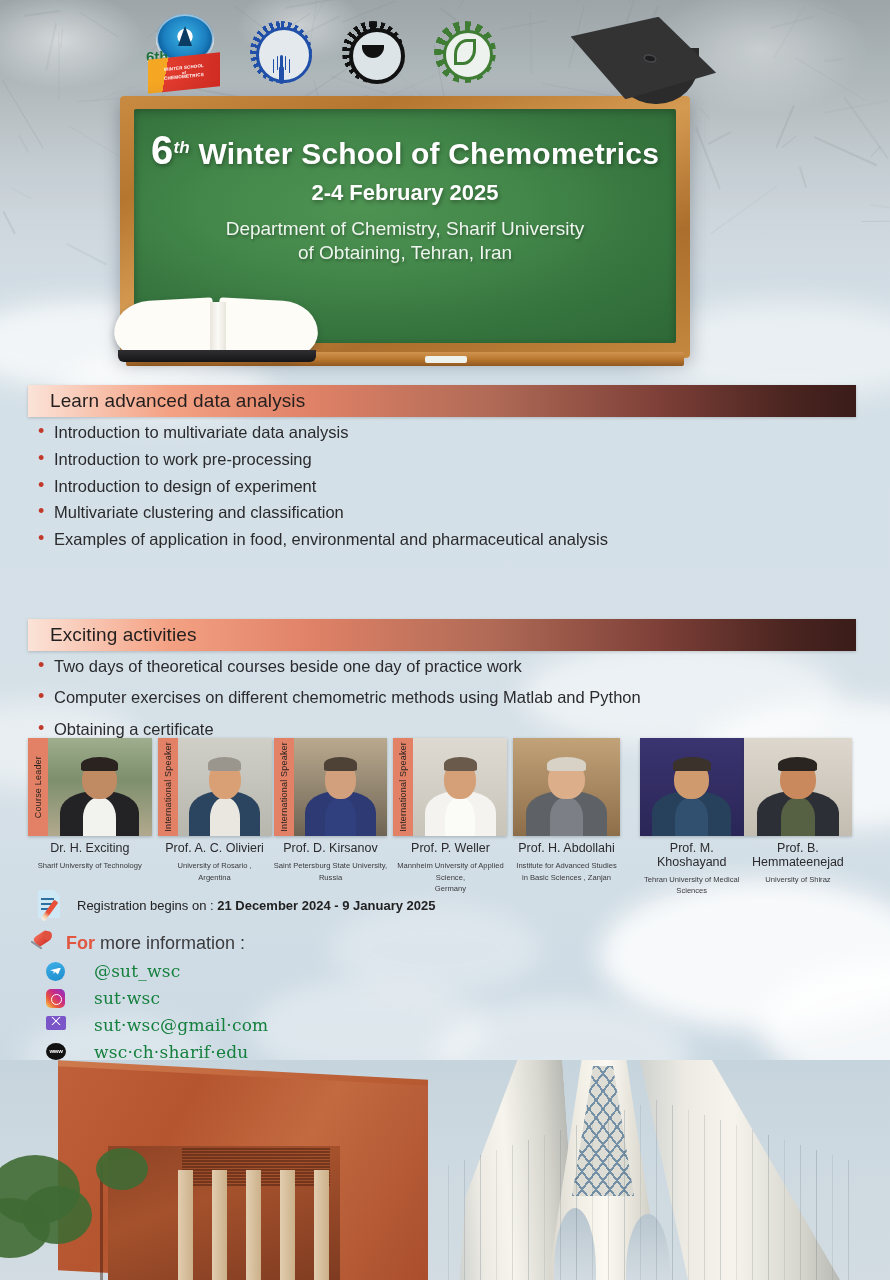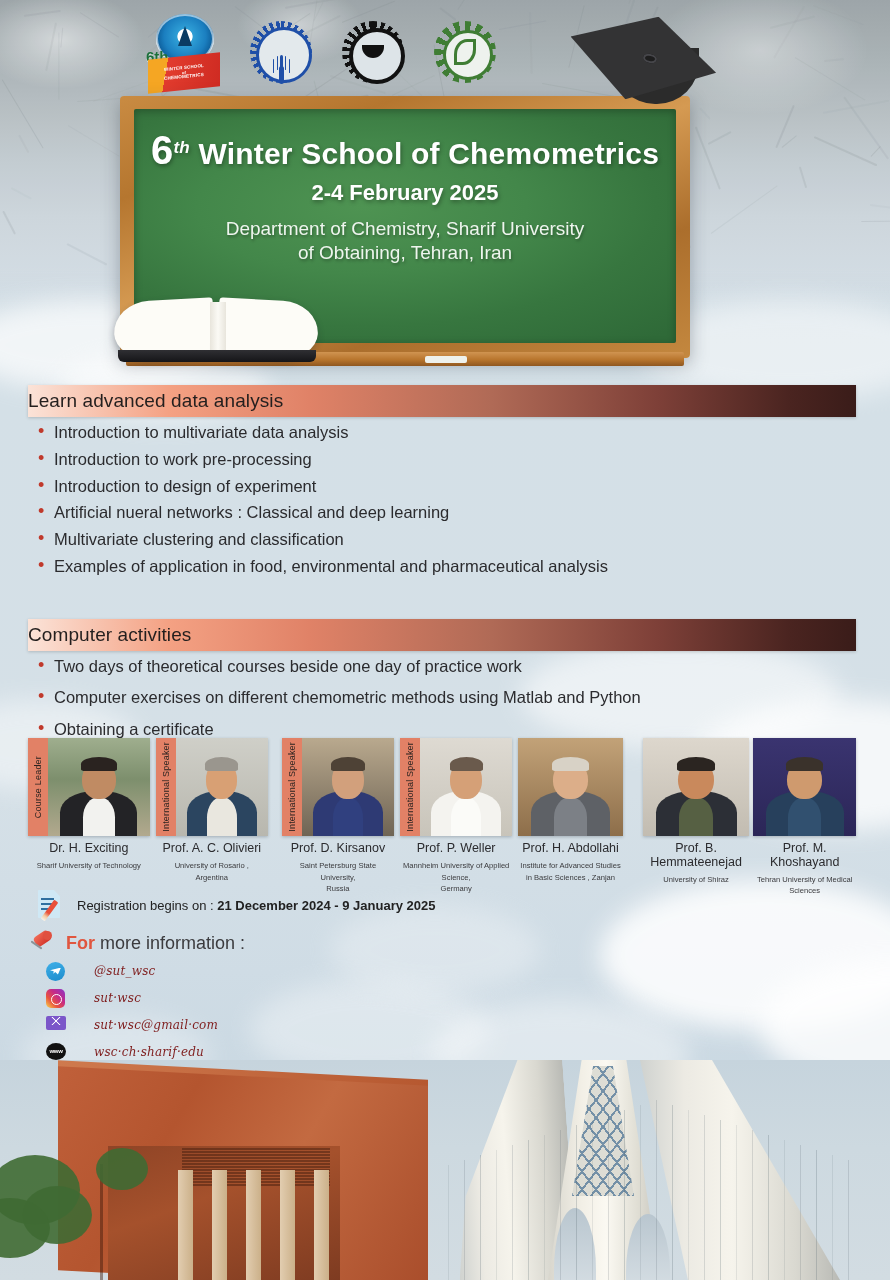--- a/index.html
+++ b/index.html
@@ -194,21 +194,21 @@
   }
 
   
   .sec-bar {
     position:absolute; left:28px; width:828px; height:32px;
     background:linear-gradient(90deg,#fbe3d8 0%,#f4a183 17%,#e08267 34%,#b06a56 56%,#7e4038 76%,#4a2420 92%,#3a1c19 100%);
     display:flex; align-items:center;
     box-shadow:0 1px 3px rgba(0,0,0,.18);
   }
   .sec-bar span {
-    padding-left:0; font-size:19px; color:#231f1e; letter-spacing:.1px;
+    padding-left:22px; font-size:19px; color:#231f1e; letter-spacing:.1px;
   }
 
   
   .blist { position:absolute; left:36px; width:820px; }
   .blist li {
     list-style:none; position:relative; padding-left:18px;
     font-size:16.5px; color:#2b2b2e; line-height:1.05;
   }
   .blist li::before {
     content:"•"; position:absolute; left:2px; top:-2px;
@@ -283,21 +283,21 @@
     position:absolute; left:15px; top:1px; width:9px; height:9px;
     background:#e0503f; border-radius:50%;
   }
   .info-title { font-size:18px; color:#3b3b3e; }
   .info-title .hl { color:#e0563f; font-weight:bold; }
 
   .contacts { position:absolute; left:46px; top:960px; }
   .crow { display:flex; align-items:center; height:22px; margin-bottom:5px; }
   .cicon { width:22px; height:19px; position:relative; margin-right:26px; flex:0 0 22px; }
   .ctext {
-    font-size:12px; color:#7f1d1d; font-style:italic;
+    font-size:17px; color:#15803d; 
     font-family:"DejaVu Serif", serif; letter-spacing:.2px;
   }
   .ic-tg {
     width:19px; height:19px; border-radius:50%;
     background:linear-gradient(160deg,#3fb0e8,#1d8ccd);
     position:relative;
   }
   .ic-tg::after {
     content:""; position:absolute; left:4px; top:6px; width:11px; height:7px;
     background:#fff; clip-path:polygon(0 38%, 100% 0, 72% 100%, 48% 64%, 30% 88%, 34% 52%);
@@ -583,27 +583,26 @@
   <div class="book-base"></div>
 </div>
 
 <div class="sec-bar" style="top:385px;">
   <span>Learn advanced data analysis</span>
 </div>
 <ul class="blist" id="topics-list" style="top:424px;">
     <li>Introduction to multivariate data analysis</li>
     <li>Introduction to work pre-processing</li>
     <li>Introduction to design of experiment</li>
-    <li>Artificial nueral networks : Classical and deep learning</li>
     <li>Multivariate clustering and classification</li>
     <li>Examples of application in food, environmental and pharmaceutical analysis</li>
   </ul>
 
 <div class="sec-bar" style="top:619px;">
-  <span>Computer activities</span>
+  <span>Exciting activities</span>
 </div>
 <ul class="blist" id="activities-list" style="top:658px;">
     <li>Two days of theoretical courses beside one day of practice work</li>
     <li>Computer exercises on different chemometric methods using Matlab and Python</li>
     <li>Obtaining a certificate</li>
   </ul>
 
 <div class="speakers">
   <div class="sp-row" id="speaker-row">
       <div class="sp" style="width: 128px; margin-right: 6px;">
@@ -618,21 +617,21 @@
               <div class="pf-head" style="left:33%;top:22%;width:34%;height:40%;background:#c08b63;"></div>
               <div style="position:absolute;left:32%;top:19%;width:36%;height:15%;background:#2a2320;border-radius:50% 50% 12% 12%;"></div>
             </div>
           </div>
         </div>
         <div class="sp-name">Dr. H. Exciting</div>
         <div class="sp-aff">
           <div>Sharif University of Technology</div>
         </div>
       </div>
-      <div class="sp" style="width: 118px; margin-right: 14px;">
+      <div class="sp" style="width: 118px; margin-right: 2px;">
         <div class="sp-photo">
           <div class="sp-badge">
             <span>International Speaker</span>
           </div>
           <div class="sp-img" style="background: linear-gradient(rgb(207, 207, 200) 0%, rgb(184, 183, 174) 100%);">
             <div class="pf">
               <div class="pf-body" style="left:12%;top:54%;width:76%;height:50%;background:#2b4560;"></div>
               <div class="pf-shirt" style="left:34%;top:60%;width:32%;height:42%;background:#e9e7df;"></div>
               <div class="pf-head" style="left:33%;top:22%;width:34%;height:40%;background:#d8a074;"></div>
               <div style="position:absolute;left:32%;top:19%;width:36%;height:15%;background:#9a968e;border-radius:50% 50% 12% 12%;"></div>
@@ -695,51 +694,51 @@
               <div style="position:absolute;left:32%;top:19%;width:36%;height:15%;background:#d8d2c6;border-radius:50% 50% 12% 12%;"></div>
             </div>
           </div>
         </div>
         <div class="sp-name">Prof. H. Abdollahi</div>
         <div class="sp-aff">
           <div>Institute for Advanced Studies</div>
           <div>in Basic Sciences , Zanjan</div>
         </div>
       </div>
+      <div class="sp" style="width: 108px;">
+        <div class="sp-photo">
+          <div class="sp-img" style="background: linear-gradient(rgb(58, 52, 112) 0%, rgb(43, 38, 87) 100%);">
+            <div class="pf">
+              <div class="pf-body" style="left:12%;top:54%;width:76%;height:50%;background:#27405c;"></div>
+              <div class="pf-shirt" style="left:34%;top:60%;width:32%;height:42%;background:#31506f;"></div>
+              <div class="pf-head" style="left:33%;top:22%;width:34%;height:40%;background:#cf9a6e;"></div>
+              <div style="position:absolute;left:32%;top:19%;width:36%;height:15%;background:#3a322b;border-radius:50% 50% 12% 12%;"></div>
+            </div>
+          </div>
+        </div>
+        <div class="sp-name">Prof. M. Khoshayand</div>
+        <div class="sp-aff">
+          <div>Tehran University of Medical</div>
+          <div>Sciences</div>
+        </div>
+      </div>
       <div class="sp" style="width: 112px; margin-right: 4px;">
         <div class="sp-photo">
           <div class="sp-img" style="background: linear-gradient(rgb(221, 215, 205) 0%, rgb(194, 188, 177) 100%);">
             <div class="pf">
               <div class="pf-body" style="left:12%;top:54%;width:76%;height:50%;background:#2c2f36;"></div>
               <div class="pf-shirt" style="left:34%;top:60%;width:32%;height:42%;background:#566043;"></div>
               <div class="pf-head" style="left:33%;top:22%;width:34%;height:40%;background:#c9895c;"></div>
               <div style="position:absolute;left:32%;top:19%;width:36%;height:15%;background:#2b2521;border-radius:50% 50% 12% 12%;"></div>
             </div>
           </div>
         </div>
         <div class="sp-name">Prof. B. Hemmateenejad</div>
         <div class="sp-aff">
           <div>University of Shiraz</div>
-        </div>
-      </div>
-      <div class="sp" style="width: 108px;">
-        <div class="sp-photo">
-          <div class="sp-img" style="background: linear-gradient(rgb(58, 52, 112) 0%, rgb(43, 38, 87) 100%);">
-            <div class="pf">
-              <div class="pf-body" style="left:12%;top:54%;width:76%;height:50%;background:#27405c;"></div>
-              <div class="pf-shirt" style="left:34%;top:60%;width:32%;height:42%;background:#31506f;"></div>
-              <div class="pf-head" style="left:33%;top:22%;width:34%;height:40%;background:#cf9a6e;"></div>
-              <div style="position:absolute;left:32%;top:19%;width:36%;height:15%;background:#3a322b;border-radius:50% 50% 12% 12%;"></div>
-            </div>
-          </div>
-        </div>
-        <div class="sp-name">Prof. M. Khoshayand</div>
-        <div class="sp-aff">
-          <div>Tehran University of Medical</div>
-          <div>Sciences</div>
         </div>
       </div>
     </div>
 </div>
 
 <div class="reg">
   <div class="reg-icon">
     <div class="reg-doc"></div>
     <div class="reg-line" style="top:10px; width:13px;"></div>
     <div class="reg-line" style="top:15px; width:15px;"></div>

